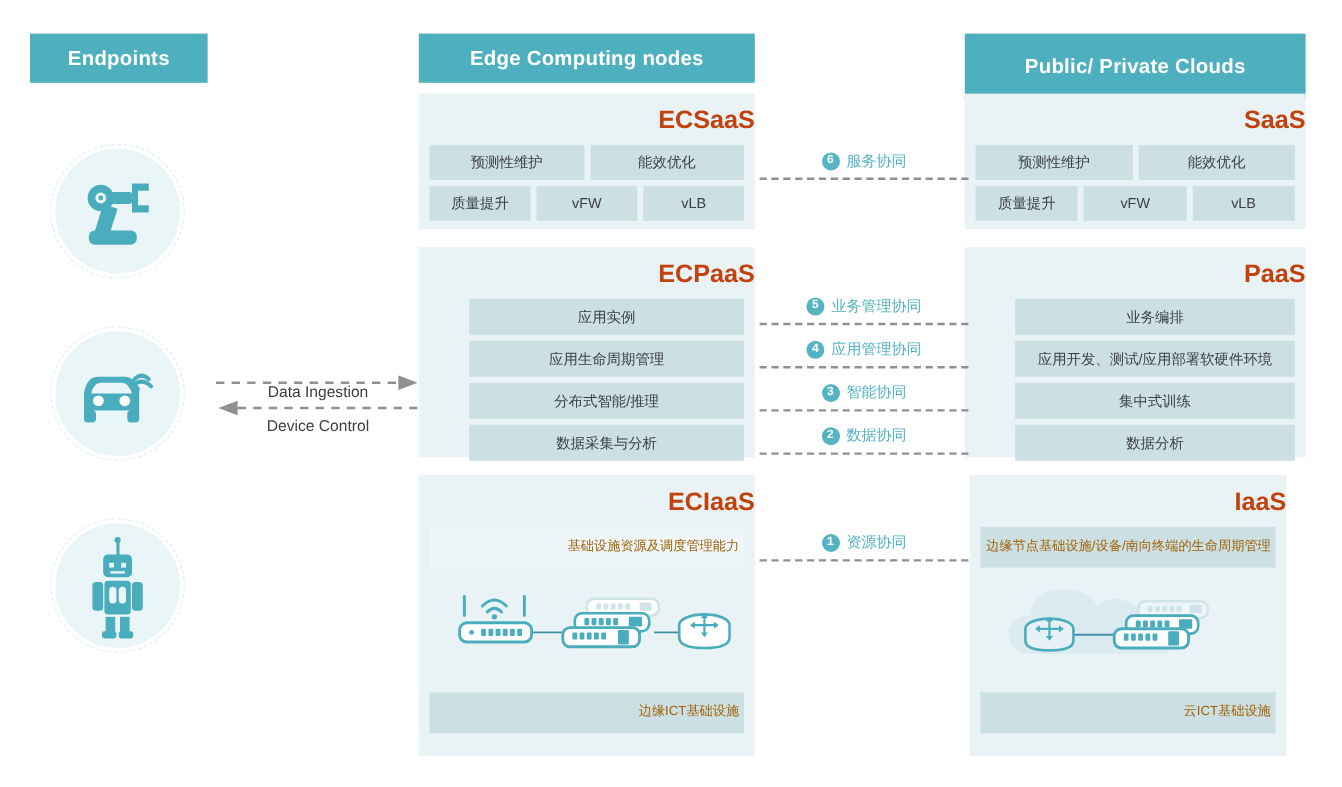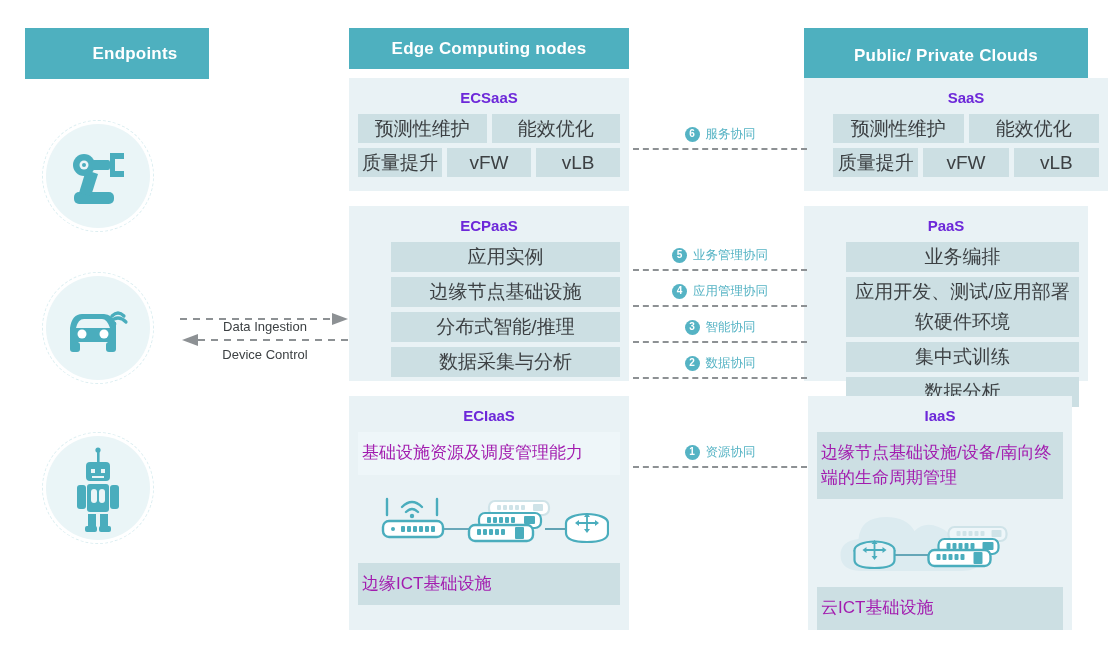--- a/index.html
+++ b/index.html
@@ -9,21 +9,21 @@
     color:#3c4043;overflow:hidden;position:relative;
   }
   .stage{position:absolute;left:0;top:0;width:1118px;height:656px;}
 
   
   .col-header{
     position:absolute;background:#4eb0bf;color:#ffffff;
     display:flex;align-items:center;justify-content:center;
     font-size:17px;font-weight:bold;letter-spacing:.2px;
   }
-  #hdr-endpoints{left:25px;top:28px;width:148px;height:51px;padding-left:36px;}
+  #hdr-endpoints{left:25px;top:28px;width:148px;height:41px;}
   #hdr-edge{left:349px;top:28px;width:280px;height:41px;}
   #hdr-cloud{left:804px;top:28px;width:284px;height:55px;}
 
   
   .endpoint{position:absolute;width:112px;height:112px;}
   .ep-disc{
     position:absolute;left:4px;top:4px;width:104px;height:104px;
     border-radius:50%;background:#eaf5f7;
   }
   .ep-ring{
@@ -40,46 +40,46 @@
   .flow-label{
     position:absolute;font-size:13px;color:#3c4043;
     width:170px;text-align:center;white-space:nowrap;
   }
   #flow-label-ingest{top:10px;margin-top:24px;}
   #flow-label-control{top:62px;text-align:center;}
 
   
   .panel{position:absolute;background:#e9f2f5;}
   .panel-title{
-    text-align:center;font-size:15px;font-weight:bold;color:#6d28d9;
+    text-align:right;font-size:21px;font-weight:bold;color:#c2410c;
     padding-top:11px;padding-bottom:8px;
   }
   .row{display:flex;gap:5px;padding:0 9px 5px 9px;}
   .cell{
-    background:#ccdfe3;color:#3c4043;font-size:19px;
+    background:#ccdfe3;color:#3c4043;font-size:12px;
     height:29px;line-height:29px;text-align:center;flex:1;
   }
   .stack{padding:0 9px 9px 9px;display:flex;flex-direction:column;gap:5px;margin-left:33px;}
   .stack .cell{height:30px;line-height:30px;}
 
   #panel-ecsaas{left:349px;top:78px;width:280px;height:113px;}
   #panel-ecpaas{left:349px;top:206px;width:280px;height:175px;}
   #panel-eciaas{left:349px;top:396px;width:280px;height:234px;}
-  #panel-saas{left:804px;top:78px;width:284px;height:113px;padding-left:20px;}
+  #panel-saas{left:804px;top:78px;width:284px;height:113px;}
   #panel-paas{left:804px;top:206px;width:284px;height:175px;}
   #panel-iaas{left:808px;top:396px;width:264px;height:234px;}
 
   .band{
-    background:#ccdfe3;font-size:17px;color:#a21caf;text-align:left;
+    background:#ccdfe3;font-size:11px;color:#a16207;text-align:right;
     margin:0 9px;padding:9px 4px;line-height:1.45;
   }
   .band.soft{background:#eef6f9;}
   .infra-art{height:76px;position:relative;margin-top:6px;}
   .infra-art svg{position:absolute;left:50%;top:0;transform:translateX(-50%);}
-  .band.bottom{margin-top:6px;}
+  .band.bottom{margin-top:22px;}
 
   
   .connector{position:absolute;left:633px;width:174px;height:34px;}
   .conn-text{
     position:absolute;left:0;top:0;width:174px;height:20px;
     display:flex;align-items:center;justify-content:center;gap:6px;
     font-size:12.5px;color:#55b3c4;white-space:nowrap;
   }
   .badge{
     width:15px;height:15px;border-radius:50%;background:#55b3c4;color:#fff;
@@ -193,21 +193,21 @@
       <div class="cell">质量提升</div>
       <div class="cell">vFW</div>
       <div class="cell">vLB</div>
     </div>
   </div>
 
   <div class="panel" id="panel-ecpaas">
     <div class="panel-title">ECPaaS</div>
     <div class="stack">
       <div class="cell">应用实例</div>
-      <div class="cell">边缘节点基础设施</div>
+      <div class="cell">应用生命周期管理</div>
       <div class="cell">分布式智能/推理</div>
       <div class="cell">数据采集与分析</div>
     </div>
   </div>
 
   <div class="panel" id="panel-eciaas">
     <div class="panel-title">ECIaaS</div>
     <div class="band soft">基础设施资源及调度管理能力</div>
     <div class="infra-art">
       <svg width="240" height="76" viewBox="0 0 240 76">

